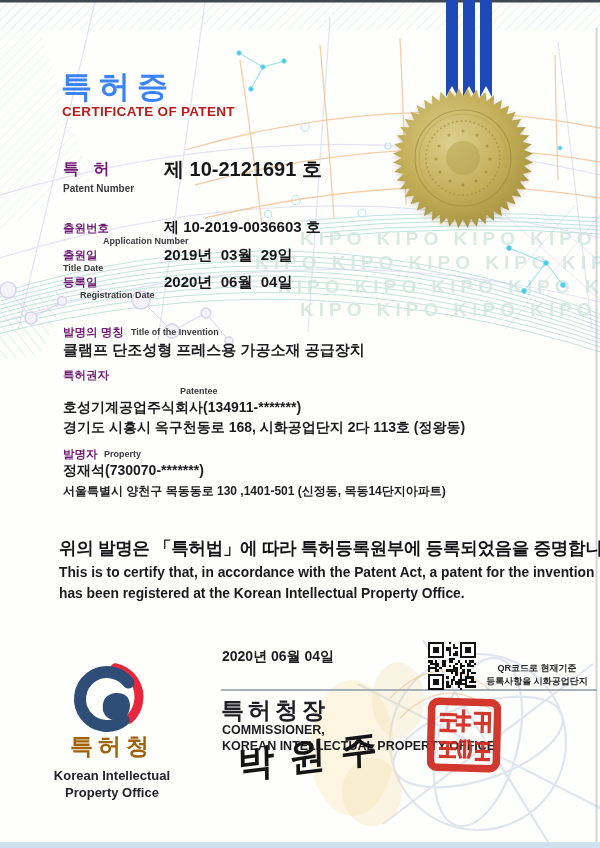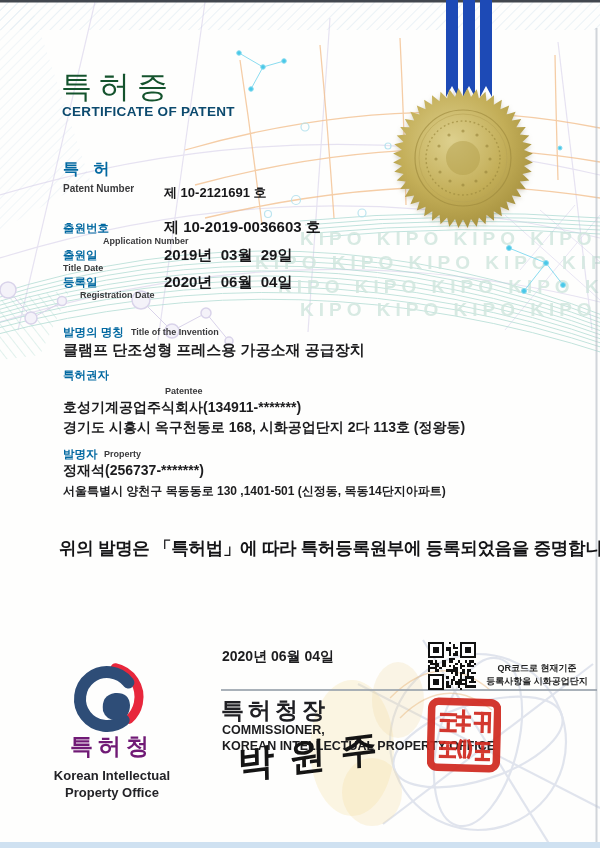--- a/index.html
+++ b/index.html
@@ -7,60 +7,60 @@
     position:relative; width:600px; height:848px; margin:0 auto;
     background:#fefefd; overflow:hidden;
     font-family:"Liberation Sans","DejaVu Sans",sans-serif;
     color:#1d1d1f;
   }
   .abs{position:absolute;}
   .bg{left:0;top:0;z-index:0;}
   .z1{z-index:1;} .z2{z-index:2;} .z3{z-index:3;}
 
   
-  .title-kr{left:61px;top:66px;font-size:31px;font-weight:400;letter-spacing:7px;color:#14532d;}
-  .title-en{left:62px;top:104px;font-size:13.5px;font-weight:700;letter-spacing:.3px;color:#0c4a6e;}
+  .title-kr{left:61px;top:66px;font-size:31px;font-weight:700;letter-spacing:7px;color:#3b82f6;}
+  .title-en{left:62px;top:104px;font-size:13.5px;font-weight:700;letter-spacing:.3px;color:#b91c1c;}
 
   
-  .lab{font-weight:700;color:#0369a1;}
+  .lab{font-weight:700;color:#701a75;}
   .sub{font-weight:700;color:#3a3a3c;}
   .val{font-weight:700;color:#171719;white-space:pre;}
   .p-lab{left:63px;top:159px;font-size:16px;letter-spacing:5px;}
   .p-sub{left:63px;top:183px;font-size:10px;}
-  .p-val{left:164px;top:156px;font-size:13px;margin-top:28px;}
+  .p-val{left:164px;top:156px;font-size:20px;}
   .a-lab{left:63px;top:221px;font-size:11.5px;}
   .a-sub{left:63px;top:236px;font-size:9px;margin-left:40px;}
   .a-val{left:164px;top:218px;font-size:15px;}
   .f-lab{left:63px;top:248px;font-size:11.5px;}
   .f-sub{left:63px;top:263px;font-size:9px;}
   .f-val{left:164px;top:246px;font-size:15px;}
   .r-lab{left:63px;top:275px;font-size:11.5px;}
   .r-sub{left:63px;top:290px;font-size:9px;margin-left:17px;}
   .r-val{left:164px;top:273px;font-size:15px;}
 
   .inv-lab{left:63px;top:325px;font-size:11.5px;}
   .inv-sub{left:131px;top:327px;font-size:9px;}
   .inv-title{left:63px;top:341px;font-size:15px;font-weight:700;white-space:nowrap;}
 
   .pt-lab{left:63px;top:368px;font-size:11.5px;}
-  .pt-sub{left:117px;top:386px;font-size:9px;padding-left:48px;}
+  .pt-sub{left:132px;top:386px;font-size:9px;padding-left:48px;}
   .pt-name{left:63px;top:399px;font-size:14px;font-weight:700;}
   .pt-addr{left:63px;top:419px;font-size:14px;font-weight:700;white-space:nowrap;}
 
   .iv-lab{left:63px;top:447px;font-size:11.5px;}
   .iv-sub{left:104px;top:449px;font-size:9px;}
   .iv-name{left:63px;top:462px;font-size:14px;font-weight:700;}
   .iv-addr{left:63px;top:483px;font-size:12px;font-weight:700;white-space:nowrap;}
 
   .st-kr{left:59px;top:536px;font-size:17.5px;font-weight:800;letter-spacing:-.3px;white-space:nowrap;color:#141416;}
   .st-en{left:59px;top:563px;font-size:13.8px;font-weight:700;line-height:20.5px;white-space:nowrap;color:#1a1a1c;}
 
   
   .logo-svg{left:67px;top:659px;}
-  .logo-kr{left:47px;top:731px;width:130px;text-align:center;font-size:23px;font-weight:800;letter-spacing:5px;color:#701a75;}
+  .logo-kr{left:47px;top:731px;width:130px;text-align:center;font-size:23px;font-weight:800;letter-spacing:5px;color:#a16207;}
   .logo-en{left:27px;top:767px;width:170px;text-align:center;font-size:13px;font-weight:700;line-height:17px;color:#232327;}
   .issue-date{left:222px;top:648px;font-size:14px;font-weight:700;white-space:pre;}
   .rule{left:221px;top:689px;width:376px;height:1.5px;background:#9aa3ad;opacity:.85;}
   .comm-kr{left:221px;top:695px;font-size:23px;font-weight:800;letter-spacing:4px;color:#202024;}
   .comm-en1{left:222px;top:723px;font-size:12.5px;font-weight:700;}
   .comm-en2{left:222px;top:739px;font-size:12.5px;font-weight:700;white-space:nowrap;}
   .signature{left:237px;top:740px;font-size:37px;font-weight:700;letter-spacing:15px;color:#141414;
              transform:rotate(-7deg) skewX(-6deg);transform-origin:left top;white-space:nowrap;}
   .qr{left:428px;top:642px;}
   .qr-cap{left:480px;top:662px;width:114px;text-align:center;font-size:9px;font-weight:700;line-height:13px;color:#222;}
@@ -265,24 +265,28 @@
   <div class="abs z2 sub inv-sub">Title of the Invention</div>
   <div class="abs z2 inv-title">클램프 단조성형 프레스용 가공소재 공급장치</div>
 
   <div class="abs z2 lab pt-lab">특허권자</div>
   <div class="abs z2 sub pt-sub">Patentee</div>
   <div class="abs z2 pt-name">호성기계공업주식회사(134911-*******)</div>
   <div class="abs z2 pt-addr">경기도 시흥시 옥구천동로 168, 시화공업단지 2다 113호 (정왕동)</div>
 
   <div class="abs z2 lab iv-lab">발명자</div>
   <div class="abs z2 sub iv-sub">Property</div>
-  <div class="abs z2 iv-name">정재석(256737-*******)</div>
+  <div class="abs z2 iv-name">정재석(730070-*******)</div>
   <div class="abs z2 iv-addr">서울특별시 양천구 목동동로 130 ,1401-501 (신정동, 목동14단지아파트)</div>
 
   <div class="abs z2 st-kr">위의 발명은 「특허법」에 따라 특허등록원부에 등록되었음을 증명합니다.</div>
+  <div class="abs z2 st-en">
+    <div>This is to certify that, in accordance with the Patent Act, a patent for the invention</div>
+    <div>has been registered at the Korean Intellectual Property Office.</div>
+  </div>
 
   <svg class="abs z2 logo-svg" width="86" height="80" viewBox="0 0 86 80">
 
     <circle cx="42" cy="38" r="30" fill="none" stroke="#e8273c" stroke-width="9" stroke-linecap="round" stroke-dasharray="66 123" transform="rotate(-78 42 38)"></circle>
 
     <circle cx="40" cy="40" r="27" fill="none" stroke="#2e4d77" stroke-width="12" stroke-linecap="round" stroke-dasharray="127 43" transform="rotate(52 40 40)"></circle>
 
     <path d="M 36,52 Q 34,36 48,34 Q 62,33 63,46 Q 63,60 49,61 Q 39,61 36,52 Z" fill="#2e4d77"></path>
   </svg>
   <div class="abs z2 logo-kr">특허청</div>

